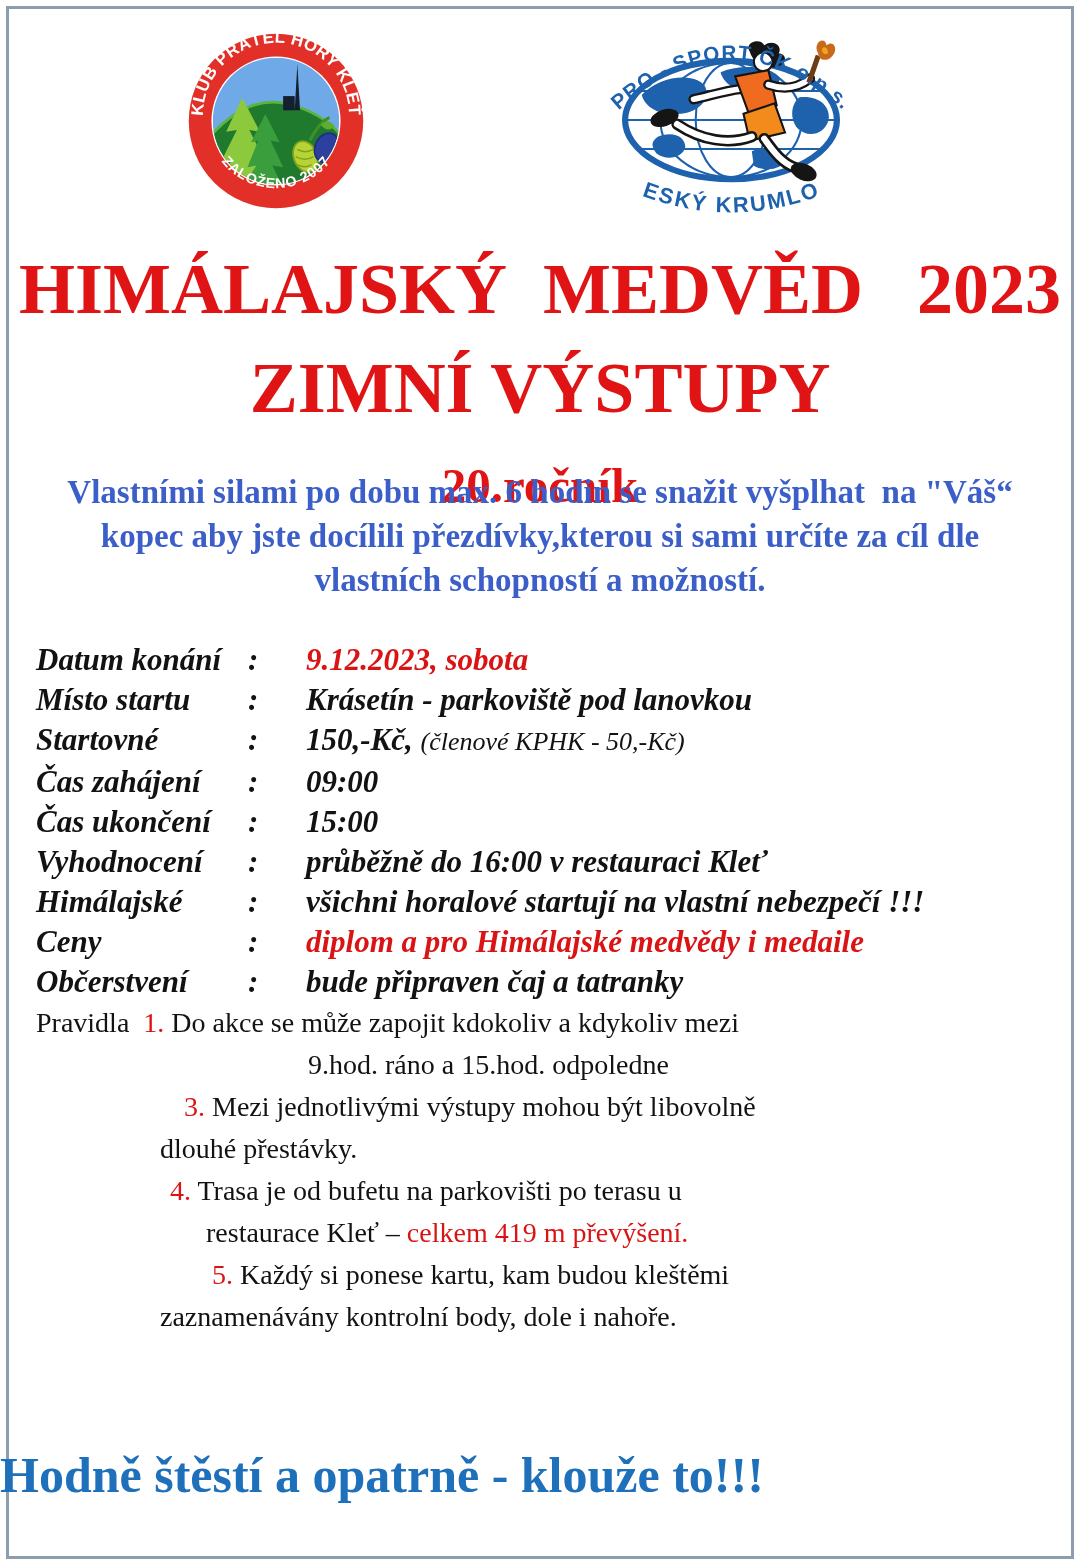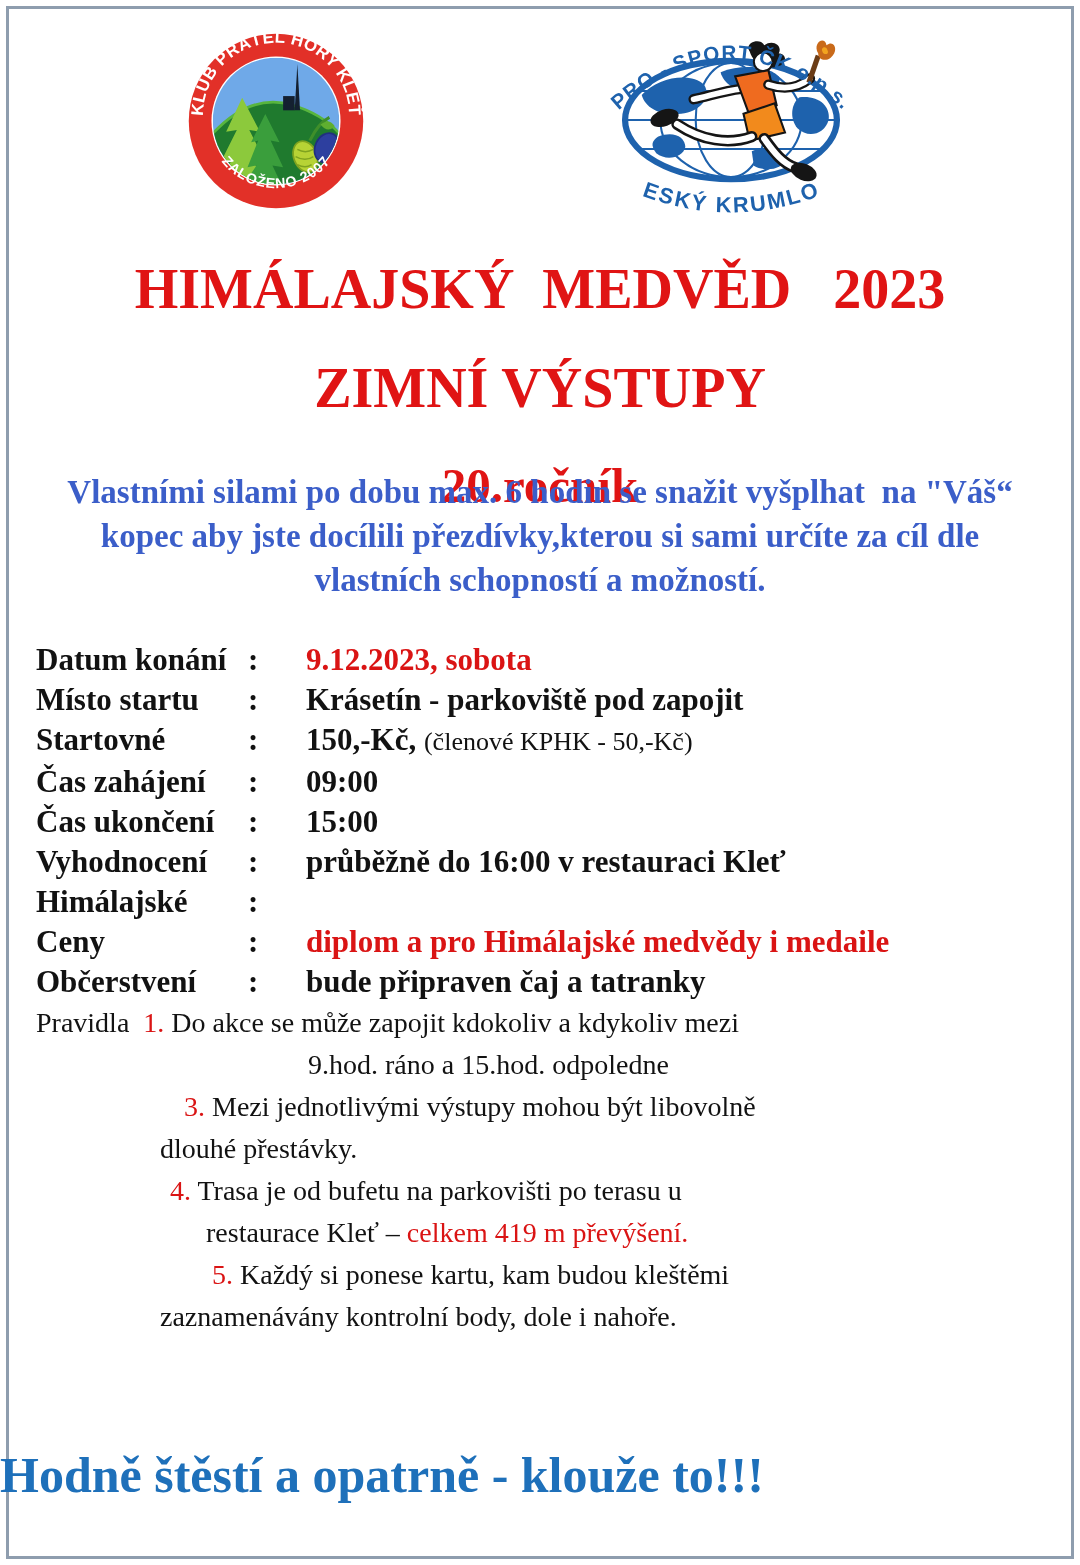--- a/index.html
+++ b/index.html
@@ -3,26 +3,26 @@
 <meta charset="utf-8">
 <style>
   html,body{margin:0;padding:0;background:#ffffff;}
   .page{position:relative;width:1080px;height:1565px;background:#ffffff;overflow:hidden;
         font-family:"Liberation Serif","DejaVu Serif",serif;color:#121212;}
   .frame{position:absolute;inset:6px;border:3px solid #8e9dae;pointer-events:none;}
   .logo-kphk{position:absolute;left:187px;top:32px;width:178px;height:178px;}
   .logo-prosport{position:absolute;left:596px;top:16px;width:270px;height:208px;}
   .title{position:absolute;top:222px;left:0;width:100%;text-align:center;color:#e01414;
          font-weight:bold;white-space:pre;}
-  .title .t1{font-size:56px;line-height:63px;letter-spacing:0px;}
+  .title .t1{font-size:72px;line-height:63px;letter-spacing:0px;}
   .title .t3{font-size:49px;line-height:60px;}
   .intro{position:absolute;top:470px;left:40px;right:40px;margin:0;text-align:center;
          color:#3b5ec9;font-weight:bold;font-size:33px;line-height:44px;white-space:pre-wrap;font-family:Liberation Serif, serif;}
   .details{position:absolute;top:640px;left:36px;right:28px;}
-  .drow{display:grid;grid-template-columns:212px 58px 1fr;font-size:31px;font-weight:bold;line-height:40px;}
+  .drow{display:grid;grid-template-columns:212px 58px 1fr;font-size:31px;font-weight:bold;line-height:40px;font-style:italic;}
   .dvalue{white-space:nowrap;}
   .dvalue .light{font-weight:normal;font-size:26px;}
   .red{color:#da1414;}
   .rules{position:absolute;top:1002px;left:36px;right:28px;font-size:28px;font-weight:normal;line-height:42px;}
   .rline{white-space:pre-wrap;}
   .footer{position:absolute;top:1446px;left:0;width:100%;text-align:left;font-weight:bold;
           font-size:50px;color:#1e70ba;}
   .logo-arc-text{font-family:"Liberation Sans","DejaVu Sans",sans-serif;font-weight:bold;}
 </style>
 </head>
@@ -119,21 +119,21 @@
 
   <div class="details" id="details">
       <div class="drow">
         <span class="dlabel">Datum konání</span>
         <span class="dcolon">:</span>
         <span class="dvalue"><span class="red">9.12.2023, sobota</span></span>
       </div>
       <div class="drow">
         <span class="dlabel">Místo startu</span>
         <span class="dcolon">:</span>
-        <span class="dvalue"><span class="normal">Krásetín - parkoviště pod zapojit</span></span>
+        <span class="dvalue"><span class="normal">Krásetín - parkoviště pod lanovkou</span></span>
       </div>
       <div class="drow">
         <span class="dlabel">Startovné</span>
         <span class="dcolon">:</span>
         <span class="dvalue"><span class="normal">150,-Kč, </span><span class="light">(členové KPHK - 50,-Kč)</span></span>
       </div>
       <div class="drow">
         <span class="dlabel">Čas zahájení</span>
         <span class="dcolon">:</span>
         <span class="dvalue"><span class="normal">09:00</span></span>
@@ -144,20 +144,21 @@
         <span class="dvalue"><span class="normal">15:00</span></span>
       </div>
       <div class="drow">
         <span class="dlabel">Vyhodnocení</span>
         <span class="dcolon">:</span>
         <span class="dvalue"><span class="normal">průběžně do 16:00 v restauraci Kleť</span></span>
       </div>
       <div class="drow">
         <span class="dlabel">Himálajské</span>
         <span class="dcolon">:</span>
+        <span class="dvalue"><span class="normal">všichni horalové startují na vlastní nebezpečí !!!</span></span>
       </div>
       <div class="drow">
         <span class="dlabel">Ceny</span>
         <span class="dcolon">:</span>
         <span class="dvalue"><span class="red">diplom a pro Himálajské medvědy i medaile</span></span>
       </div>
       <div class="drow">
         <span class="dlabel">Občerstvení</span>
         <span class="dcolon">:</span>
         <span class="dvalue"><span class="normal">bude připraven čaj a tatranky</span></span>

